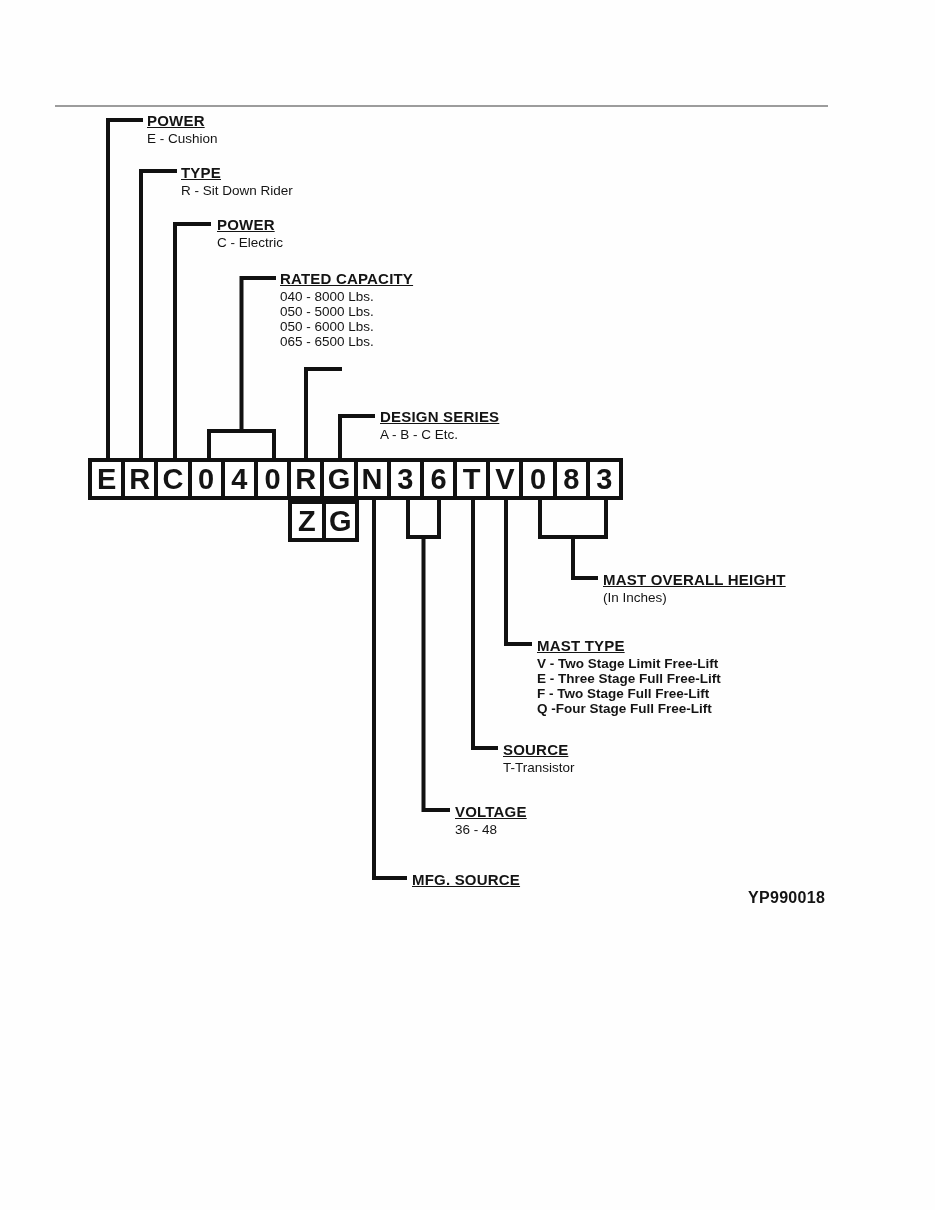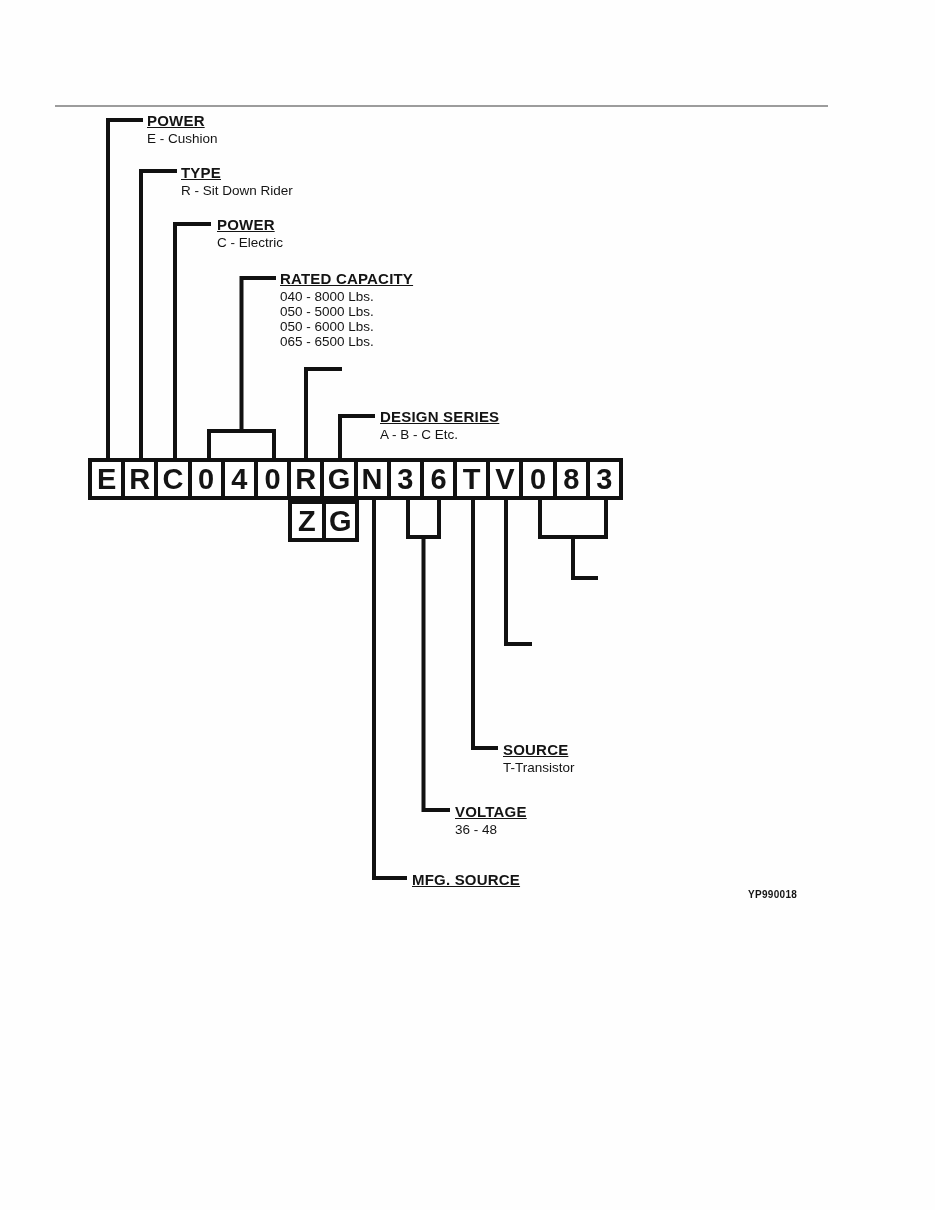--- a/index.html
+++ b/index.html
@@ -42,21 +42,21 @@
   }
   .code-cell {
     flex:1; display:flex; align-items:center; justify-content:center;
     font-weight:bold; font-size:29px; line-height:1;
     border-left:4px solid #111;
   }
   .code-cell:first-child { border-left:none; }
 
   .figure-code {
     position:absolute; left:748px; top:889px;
-    font-weight:bold; font-size:10px; letter-spacing:0.3px;
+    font-weight:bold; font-size:16px; letter-spacing:0.3px;
     white-space:nowrap;
   }
 </style>
 </head>
 <body>
 
 <div class="page">
 
   <div class="top-rule"></div>
 
@@ -123,21 +123,32 @@
     <div class="co-line">050 - 6000 Lbs.</div>
     <div class="co-line">065 - 6500 Lbs.</div>
   </div>
 
 
   <div class="callout" style="left:380px; top:408px">
     <div class="co-title">DESIGN SERIES</div>
     <div class="co-line">A - B - C  Etc.</div>
   </div>
 
+  <div class="callout" style="left:603px; top:571px">
+    <div class="co-title">MAST OVERALL HEIGHT</div>
+    <div class="co-line">(In Inches)</div>
+  </div>
 
+  <div class="callout" style="left:537px; top:637px">
+    <div class="co-title">MAST TYPE</div>
+    <div class="co-line bold">V - Two Stage Limit Free-Lift</div>
+    <div class="co-line bold">E - Three Stage Full Free-Lift</div>
+    <div class="co-line bold">F - Two Stage Full Free-Lift</div>
+    <div class="co-line bold">Q -Four Stage Full Free-Lift</div>
+  </div>
 
   <div class="callout" style="left:503px; top:741px">
     <div class="co-title">SOURCE</div>
     <div class="co-line">T-Transistor</div>
   </div>
 
   <div class="callout" style="left:455px; top:803px">
     <div class="co-title">VOLTAGE</div>
     <div class="co-line">36 - 48</div>
   </div>

